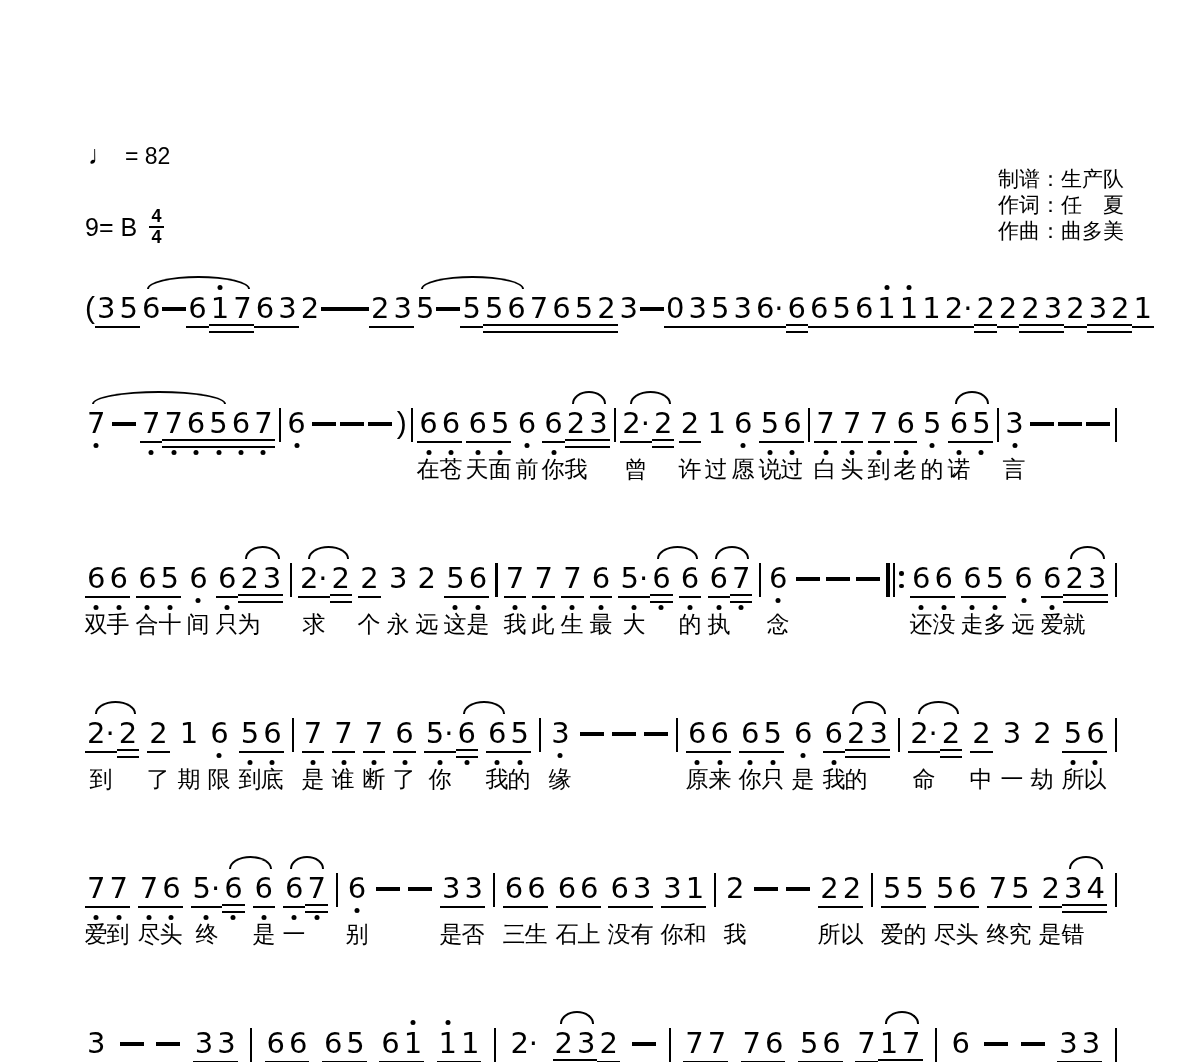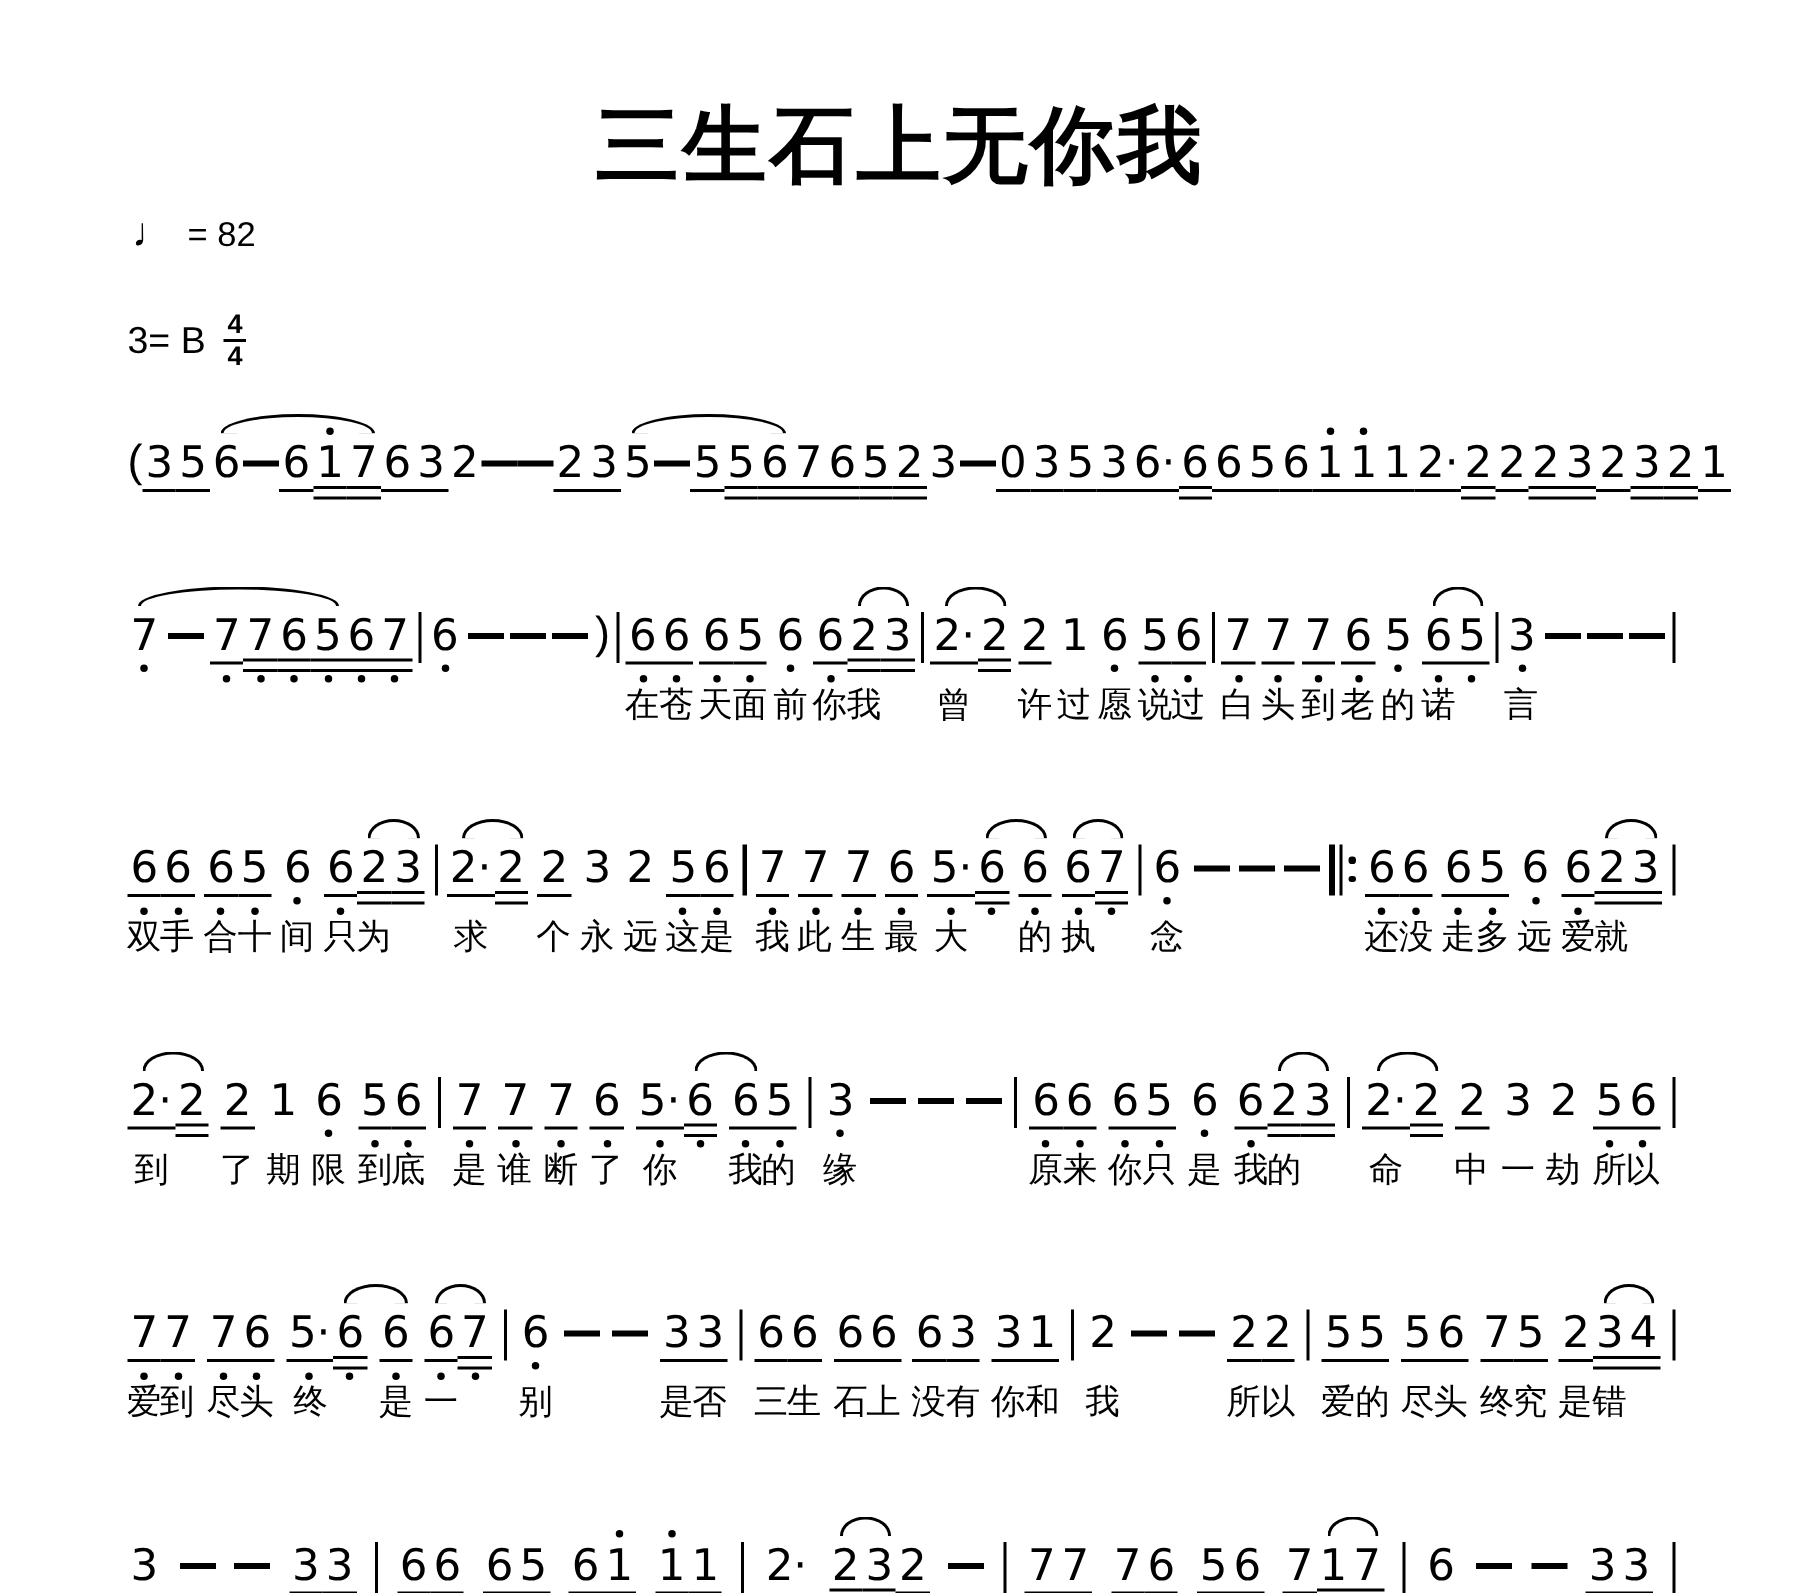--- a/index.html
+++ b/index.html
@@ -39,33 +39,37 @@
   .rdots{display:inline-flex;flex-direction:column;margin-left:4px;margin-top:8px;}
   .rdots u{width:4.5px;height:4.5px;border-radius:50%;background:#000;margin-bottom:8px;}
   .lyric{position:absolute;top:46px;transform:translateX(-50%);font-size:23px;white-space:nowrap;}
   .slur{position:absolute;height:11px;border:2px solid #000;border-bottom:none;
         border-radius:50% 50% 0 0/100% 100% 0 0;top:-17px;}
 </style>
 </head>
 <body>
 
 <div class="page">
-  <div class="title">三生石上无你我</div>
 
   <div class="tempo"><span class="qnote">♩</span><span>=  82</span></div>
 
   <div class="keysig">
-    <span>3= B</span>
+    <span>9= B</span>
     <span class="meter">
       <span>4</span>
       <i></i>
       <span>4</span>
     </span>
   </div>
 
+  <div class="credits">
+    <div>制谱：生产队</div>
+    <div>作词：任　夏</div>
+    <div>作曲：曲多美</div>
+  </div>
 
   <div id="score">
       <div class="score-line" style="top: 293px;">
         <span class="group">
           <span class="paren">(</span>
           <span class="note u1">3</span>
           <span class="note u1">5</span>
         </span>
         <span class="bar"></span>
         <span class="group">

